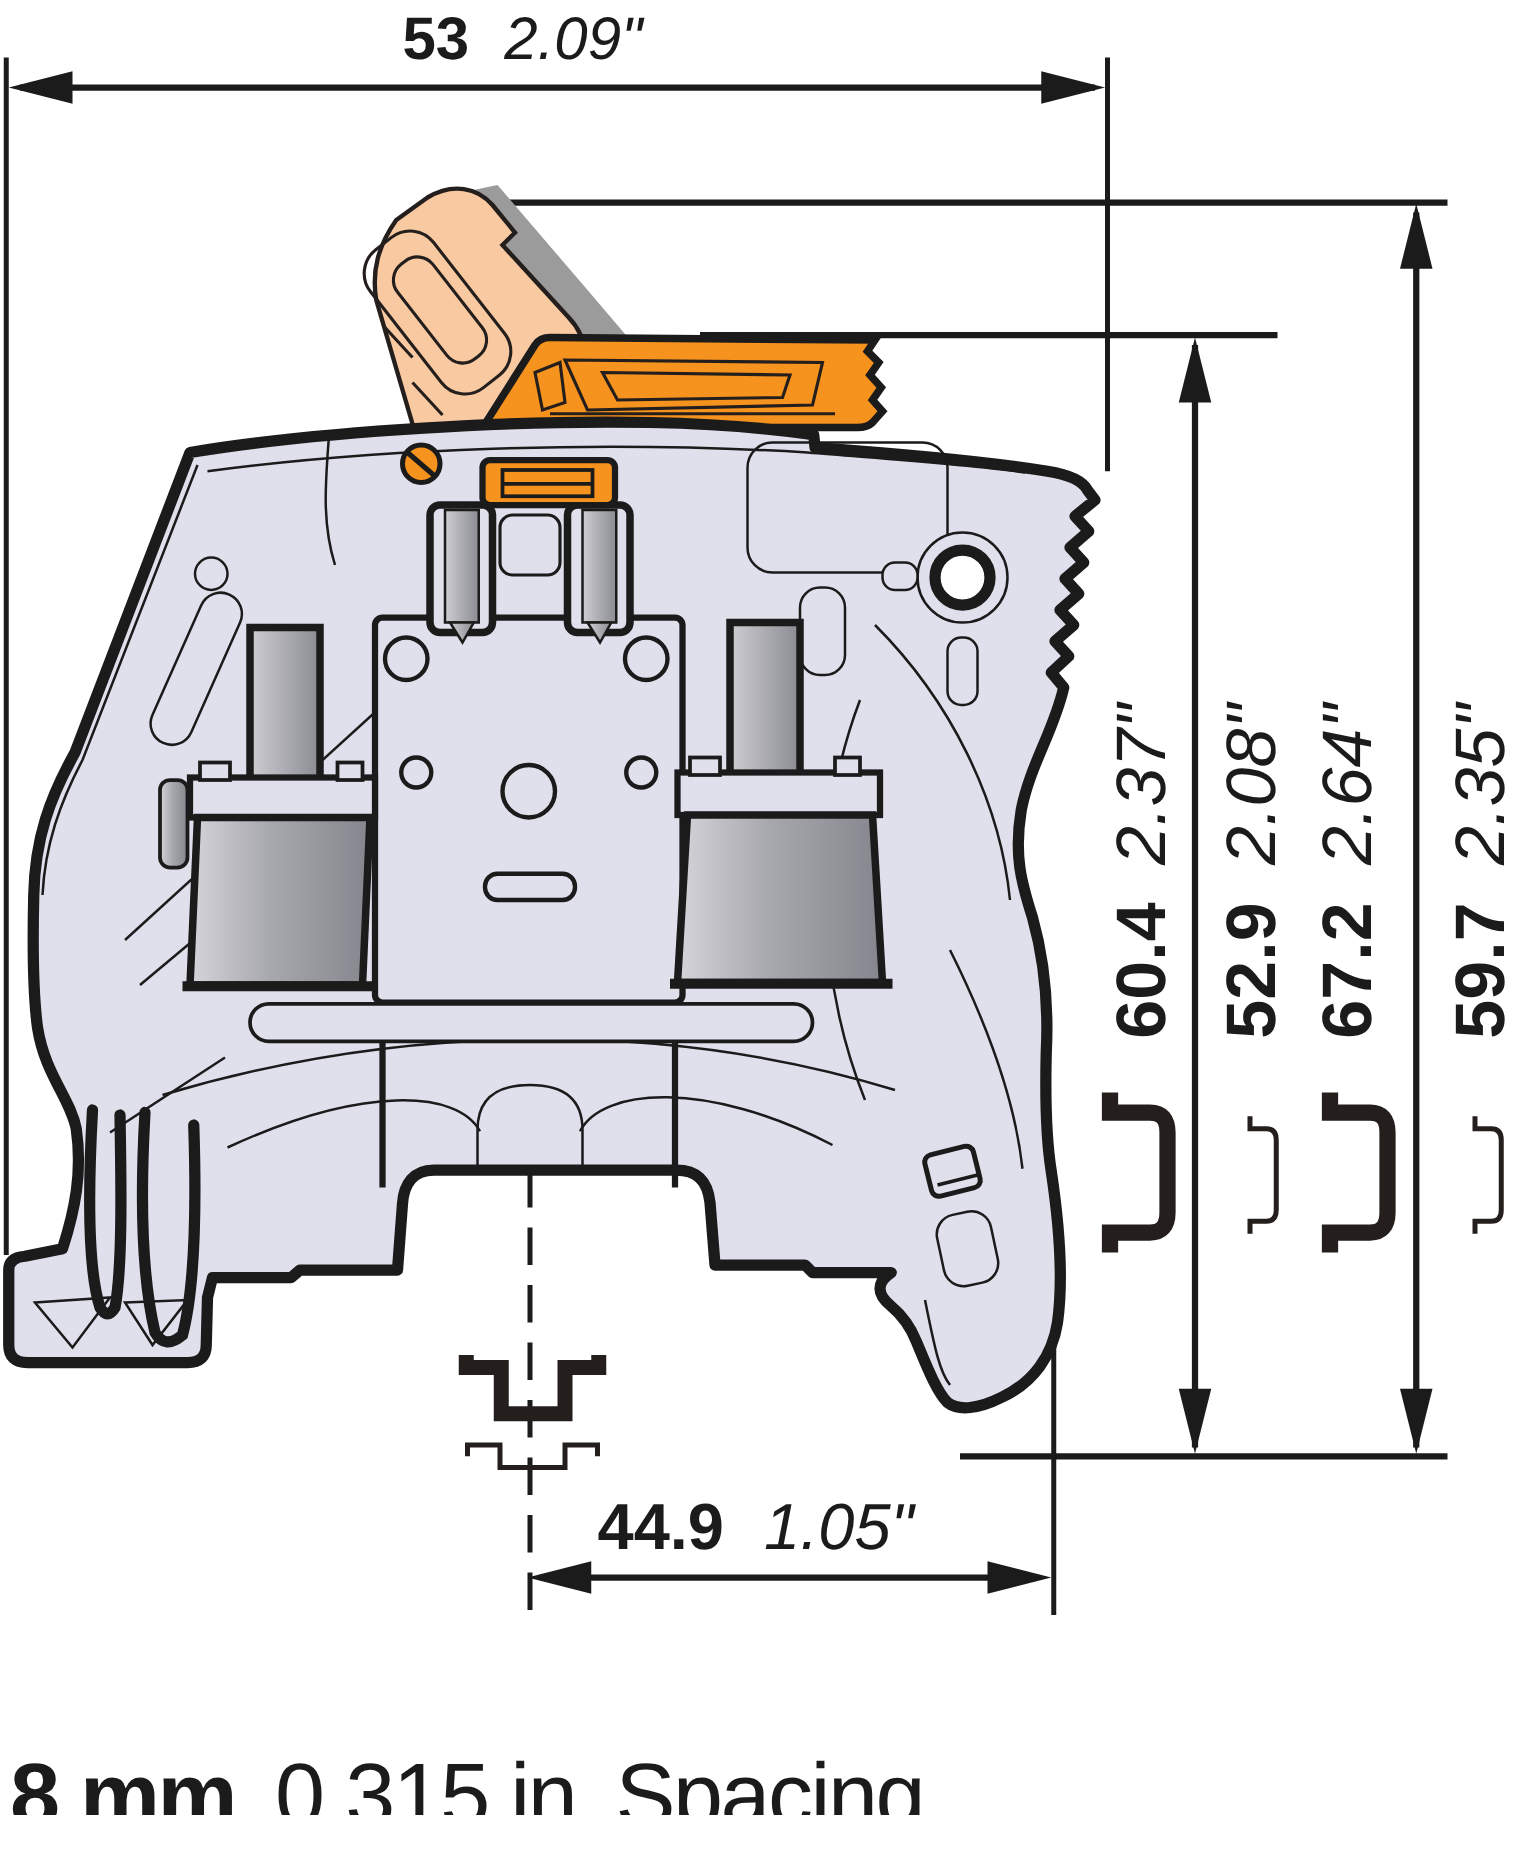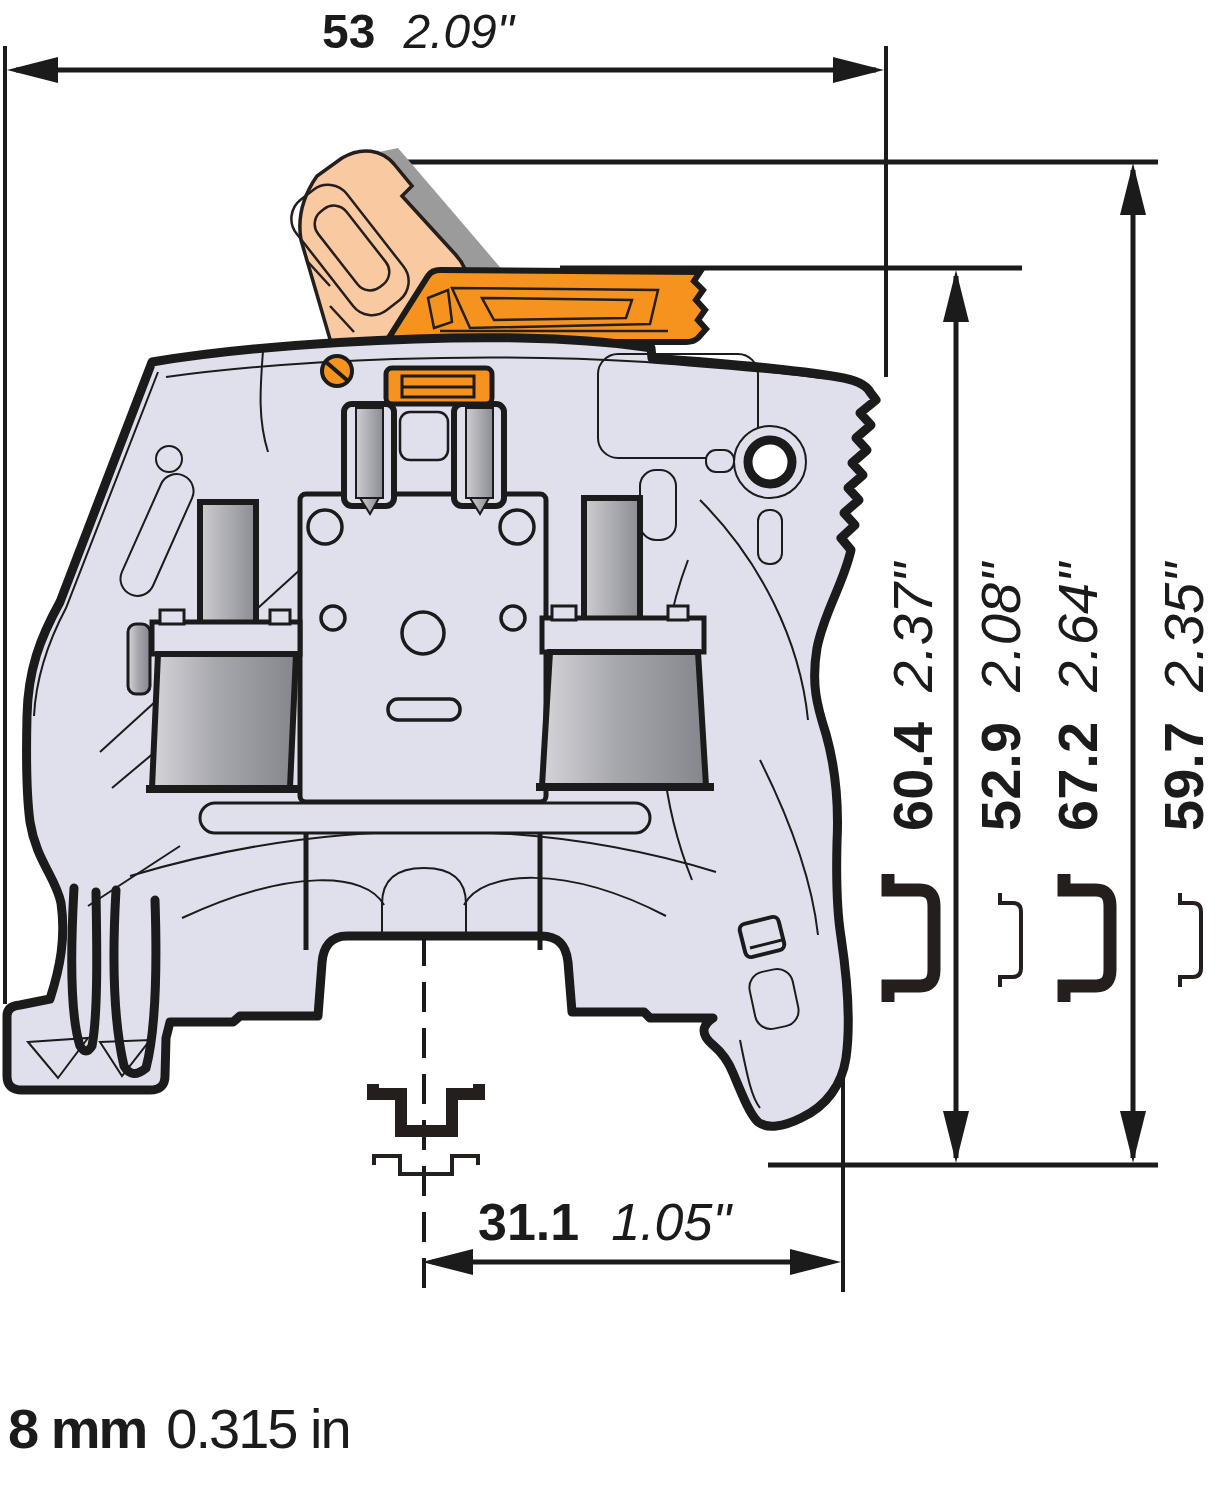--- a/index.html
+++ b/index.html
@@ -12,22 +12,22 @@
   #width-label{left:322px;top:4px;font-size:48px;gap:28px;}
   #rail-offset-label{left:478px;top:1192px;font-size:52px;gap:32px;}
   .v-label{position:absolute;width:340px;height:64px;display:flex;justify-content:center;
            align-items:baseline;gap:30px;font-size:56px;transform:rotate(-90deg);white-space:nowrap;}
   .v-label .mm{font-weight:700;}
   .v-label .inch{font-style:italic;}
   #hlabel-0{left:742px;top:665px;}
   #hlabel-1{left:830px;top:665px;}
   #hlabel-2{left:907px;top:665px;}
   #hlabel-3{left:1013px;top:665px;}
-  #caption{position:absolute;left:8px;top:1396px;display:flex;align-items:baseline;gap:20px;
-           font-size:56px;letter-spacing:-2px;white-space:nowrap;}
+  #caption{position:absolute;left:8px;top:1396px;display:flex;align-items:baseline;gap:32px;
+           font-size:72px;letter-spacing:-2px;white-space:nowrap;}
   #caption .metric{font-weight:700;}
   #caption .imperial{}
 </style>
 </head>
 <body>
 
 <div id="stage">
 
   <svg id="drawing" width="1220" height="1500" viewBox="0 0 1220 1500">
     <defs>
@@ -216,22 +216,23 @@
   <div class="v-label" id="hlabel-2">
     <span class="mm">67.2</span>
     <span class="inch">2.64"</span>
   </div>
   <div class="v-label" id="hlabel-3">
     <span class="mm">59.7</span>
     <span class="inch">2.35"</span>
   </div>
 
   <div class="dim-label" id="rail-offset-label">
-    <span class="mm">31.1</span>
+    <span class="mm">44.9</span>
     <span class="inch">1.05"</span>
   </div>
 
   <div id="caption">
     <span class="metric">8 mm</span>
     <span class="imperial">0.315 in</span>
+    <span class="suffix">Spacing</span>
   </div>
 
 </div>
 
 </body></html>

